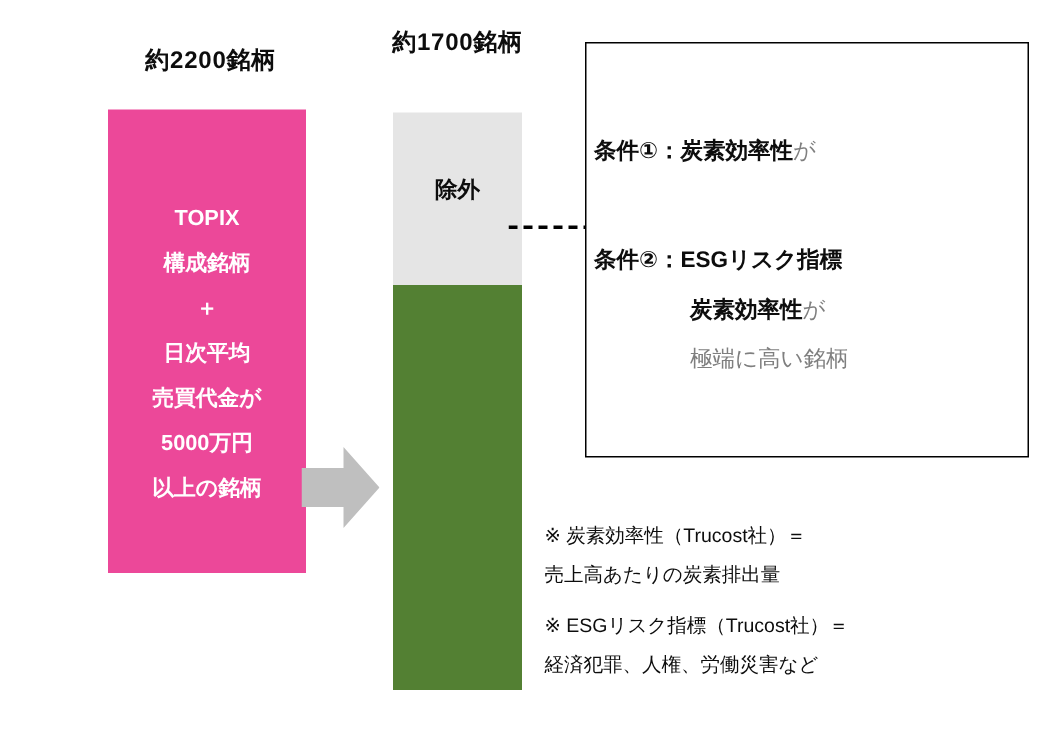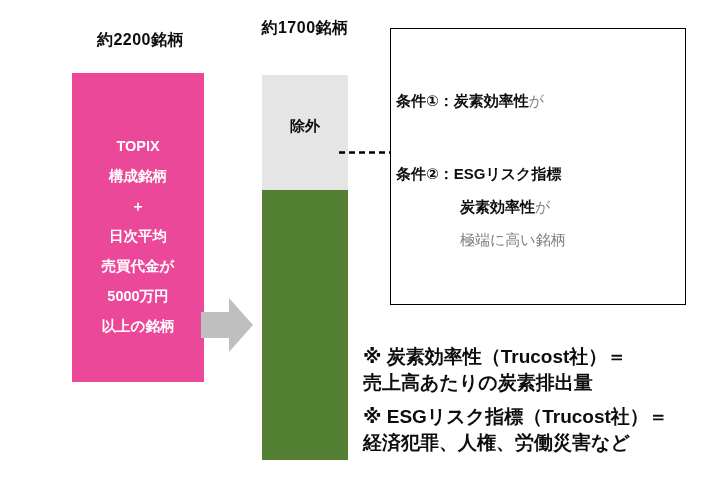--- a/index.html
+++ b/index.html
@@ -137,22 +137,22 @@
     font-weight: normal;
     color: #7f7f7f;
   }
   .cond-indent { padding-left: 64px; }
 
   
   .footnote {
     position: absolute;
     left: 363px;
     width: 320px;
-    font-size: 19px;
-    font-weight: bold;
+    font-size: 13px;
+    font-weight: normal;
     line-height: 26px;
     color: #0d0d0d;
     white-space: pre-line;
   }
   #footnote-1 { top: 344px; }
   #footnote-2 { top: 404px; }
 </style>
 </head>
 <body>
 

